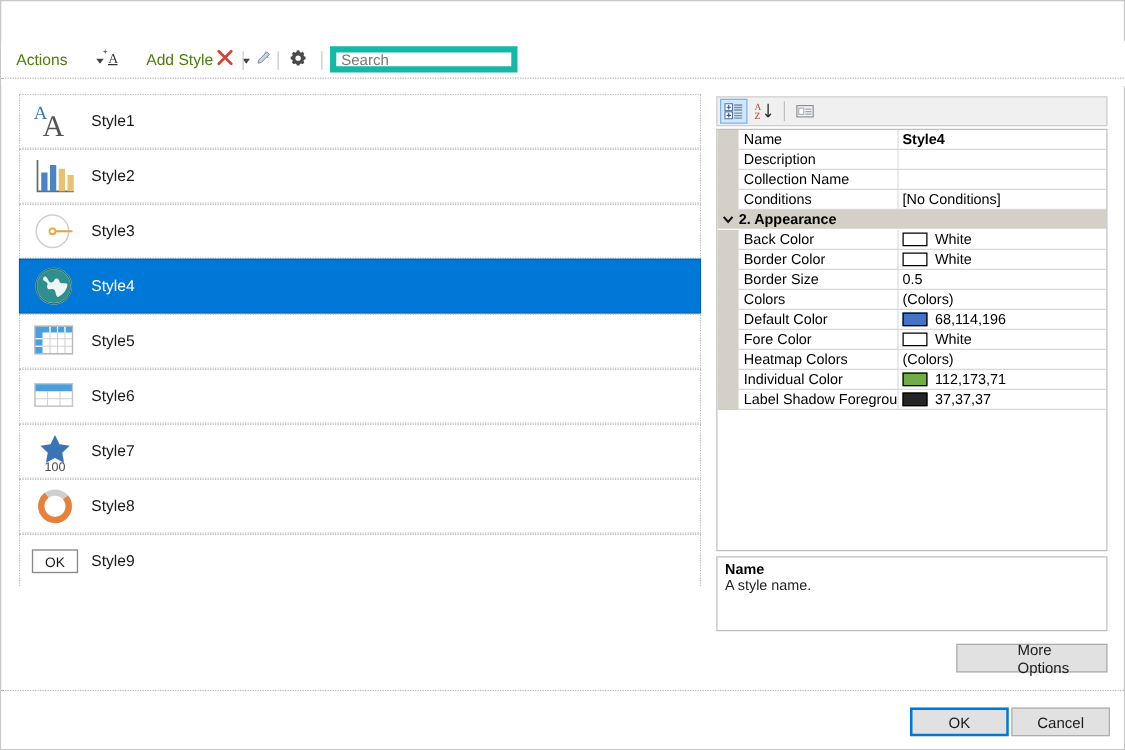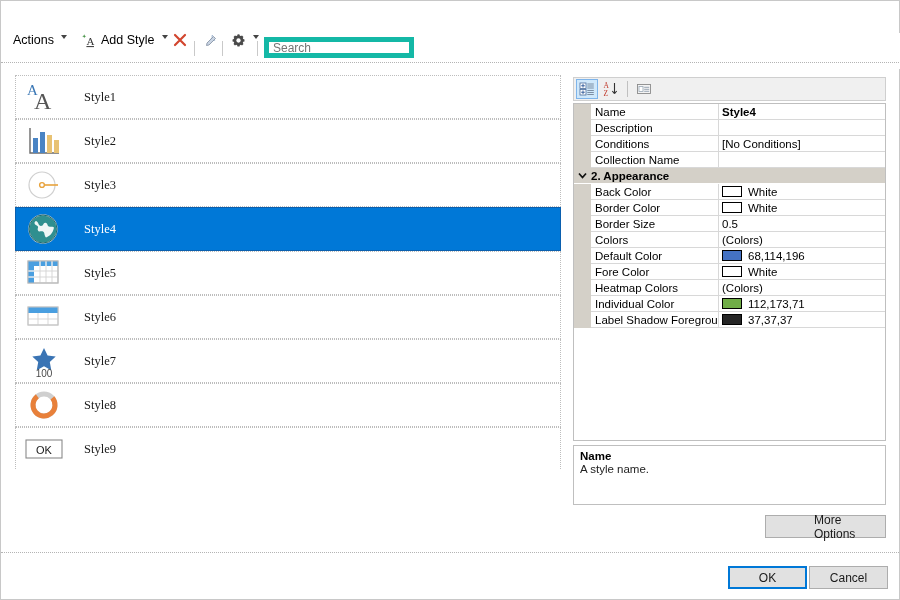--- a/index.html
+++ b/index.html
@@ -38,23 +38,23 @@
   #close-btn { right: 0; }
   #close-btn svg { display: block; }
 
   
   #toolbar {
     position: absolute; left: 0; top: 32px; width: 900px; height: 29px;
     background: #ffffff;
   }
   .tb-item {
     position: absolute; top: 0; height: 29px;
-    display: flex; gap: 4px;
+    display: flex; align-items: center; gap: 20px;
     padding: 0 4px;
-    font-size: 12.5px; color: #000000;
+    font-size: 12.5px; color: #4d7c0f;
   }
   .caret {
     width: 0; height: 0;
     border-left: 3.5px solid transparent;
     border-right: 3.5px solid transparent;
     border-top: 4px solid #444;
     margin-left: 3px; margin-top: 2px;
   }
   .tb-sep {
     position: absolute; top: 8px; width: 1px; height: 15px; background: #c9c9c9;
@@ -93,22 +93,21 @@
     border: 1px solid #0a5fae;
   }
   .style-row.selected .style-label { color: #ffffff; }
   .style-icon {
     width: 56px; height: 40px;
     display: flex; align-items: center; justify-content: center;
     flex: 0 0 56px;
   }
   .style-label {
     font-size: 12.5px; color: #1a1a1a;
-    margin-left: 12px;
-    font-family: Liberation Serif, serif;
+    margin-left: 1px;
   }
 
   
   #prop-panel {
     position: absolute; left: 572px; top: 76px;
     width: 313px; height: 364px;
   }
   #pg-toolbar {
     position: absolute; left: 0; top: 0; width: 313px; height: 24px;
     background: #f0f0f0; border: 1px solid #cfcfcf;
@@ -414,30 +413,30 @@
         </div>
         <div class="pg-row">
           <div class="pg-gutter"></div>
           <div class="pg-name">Description</div>
           <div class="pg-val">
             <span></span>
           </div>
         </div>
         <div class="pg-row">
           <div class="pg-gutter"></div>
+          <div class="pg-name">Collection Name</div>
+          <div class="pg-val">
+            <span></span>
+          </div>
+        </div>
+        <div class="pg-row">
+          <div class="pg-gutter"></div>
           <div class="pg-name">Conditions</div>
           <div class="pg-val">
             <span>[No Conditions]</span>
-          </div>
-        </div>
-        <div class="pg-row">
-          <div class="pg-gutter"></div>
-          <div class="pg-name">Collection Name</div>
-          <div class="pg-val">
-            <span></span>
           </div>
         </div>
         <div class="pg-row">
           <div class="pg-cat" style="width: 313px;">
             <span class="expander">
               <svg width="11" height="11" viewBox="0 0 11 11">
                 <path d="M2 3.5 L5.5 7.5 L9 3.5" stroke="#111" stroke-width="1.7" fill="none"></path>
               </svg>
             </span>
             <span>2. Appearance</span>

